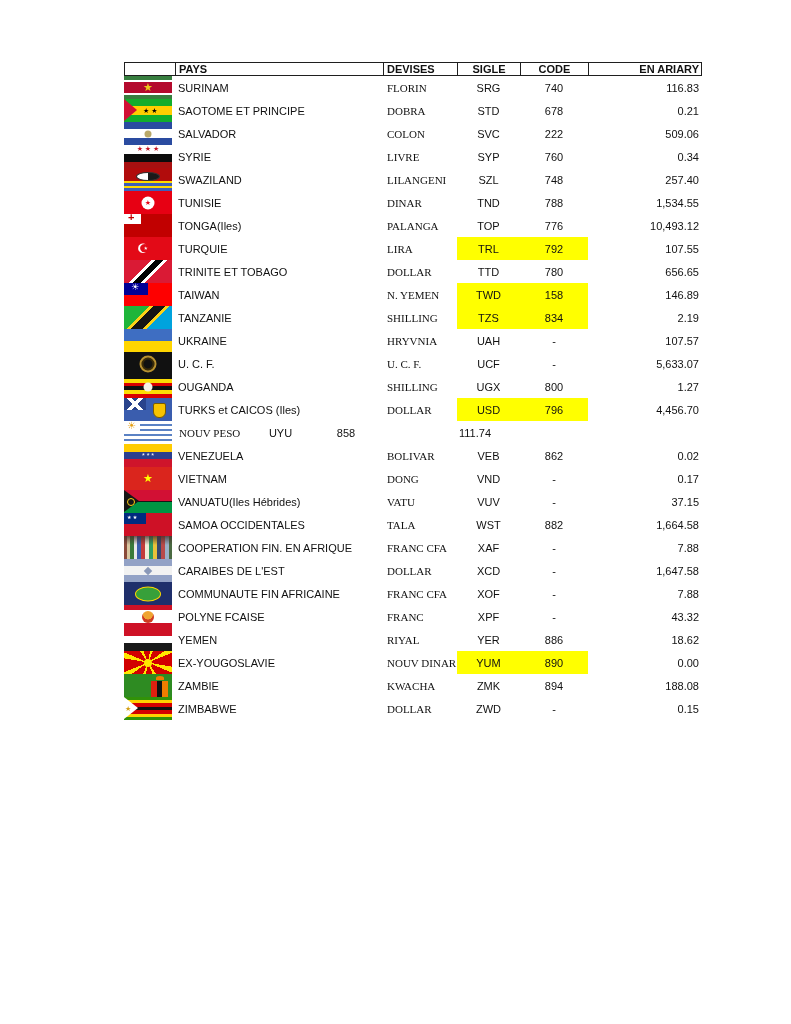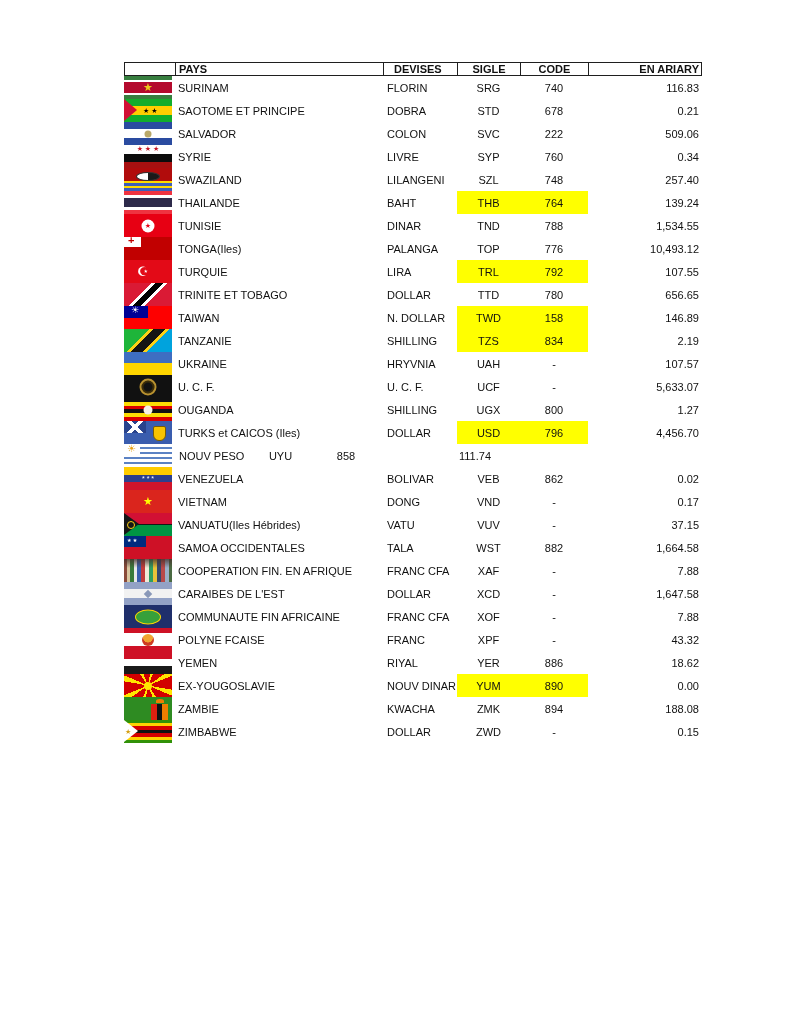--- a/index.html
+++ b/index.html
@@ -6,31 +6,31 @@
   .page{position:relative;width:791px;height:1024px;background:#ffffff;overflow:hidden;
         font-family:"Liberation Sans","DejaVu Sans",sans-serif;color:#111;margin-top:24px;}
   .table{position:absolute;left:124px;top:38px;width:578px;}
   
   .thead{display:flex;height:14px;border:1px solid #1f1f1f;box-sizing:border-box;
          font-weight:bold;font-size:11px;line-height:12px;align-items:center;}
   .th{box-sizing:border-box;height:100%;display:flex;align-items:center;overflow:hidden;}
   .th+.th{border-left:1px solid #1f1f1f;}
   .th-flag{width:50px;}
   .th-pays{width:208px;padding-left:3px;}
-  .th-devises{width:74px;padding-left:10px;}
+  .th-devises{width:74px;padding-left:3px;}
   .th-sigle{width:63px;justify-content:center;}
   .th-code{width:68px;justify-content:center;}
   .th-ariary{width:113px;justify-content:flex-end;padding-right:2px;}
   
   .tbody{display:block;}
   .row{display:flex;height:23px;font-size:11px;}
   .cell{box-sizing:border-box;height:100%;display:flex;align-items:center;}
   .cell-flag{width:51px;}
   .cell-pays{width:208px;padding-left:3px;white-space:nowrap;}
-  .cell-devises{width:74px;padding-left:4px;white-space:nowrap;overflow:visible;}
+  .cell-devises{width:74px;padding-left:4px;white-space:nowrap;overflow:visible;font-family:Liberation Serif, serif;}
   .cell-sigle{width:63px;justify-content:center;}
   .cell-code{width:68px;justify-content:center;text-align:right;}
   .cell-ariary{width:114px;justify-content:flex-end;padding-right:3px;}
   .hl{background:var(--hl,#ffff00);position:relative;z-index:2;}
   
   .flag{width:48px;height:23px;position:relative;overflow:hidden;flex:0 0 48px;}
   .f-surinam{background:linear-gradient(180deg,#377e3f 0 19%,#fff 19% 26%,#b40a2d 26% 74%,#fff 74% 81%,#377e3f 81% 100%);}
   .f-surinam::after{content:'★';position:absolute;left:0;right:0;top:50%;transform:translateY(-54%);text-align:center;color:#ecc81d;font-size:11px;line-height:11px;}
   .f-saotome{background:linear-gradient(180deg,#12ad2b 0 32%,#ffce00 32% 68%,#12ad2b 68% 100%);}
   .f-saotome::before{content:'';position:absolute;left:0;top:0;border-top:11.5px solid transparent;border-bottom:11.5px solid transparent;border-left:13px solid #d21034;}
@@ -153,30 +153,20 @@
       <div class="flag f-swaziland"></div>
     </div>
     <div class="cell cell-pays">SWAZILAND</div>
     <div class="cell cell-devises">LILANGENI</div>
     <div class="cell cell-sigle">SZL</div>
     <div class="cell cell-code">748</div>
     <div class="cell cell-ariary">257.40</div>
   </div>
         <div class="row">
     <div class="cell cell-flag">
-      <div class="flag f-thailande"></div>
-    </div>
-    <div class="cell cell-pays">THAILANDE</div>
-    <div class="cell cell-devises">BAHT</div>
-    <div class="cell cell-sigle hl">THB</div>
-    <div class="cell cell-code hl">764</div>
-    <div class="cell cell-ariary">139.24</div>
-  </div>
-        <div class="row">
-    <div class="cell cell-flag">
       <div class="flag f-tunisie"></div>
     </div>
     <div class="cell cell-pays">TUNISIE</div>
     <div class="cell cell-devises">DINAR</div>
     <div class="cell cell-sigle">TND</div>
     <div class="cell cell-code">788</div>
     <div class="cell cell-ariary">1,534.55</div>
   </div>
         <div class="row">
     <div class="cell cell-flag">
@@ -206,21 +196,21 @@
     <div class="cell cell-devises">DOLLAR</div>
     <div class="cell cell-sigle">TTD</div>
     <div class="cell cell-code">780</div>
     <div class="cell cell-ariary">656.65</div>
   </div>
         <div class="row">
     <div class="cell cell-flag">
       <div class="flag f-taiwan"></div>
     </div>
     <div class="cell cell-pays">TAIWAN</div>
-    <div class="cell cell-devises">N. DOLLAR</div>
+    <div class="cell cell-devises">N. YEMEN</div>
     <div class="cell cell-sigle hl">TWD</div>
     <div class="cell cell-code hl">158</div>
     <div class="cell cell-ariary">146.89</div>
   </div>
         <div class="row">
     <div class="cell cell-flag">
       <div class="flag f-tanzanie"></div>
     </div>
     <div class="cell cell-pays">TANZANIE</div>
     <div class="cell cell-devises">SHILLING</div>

